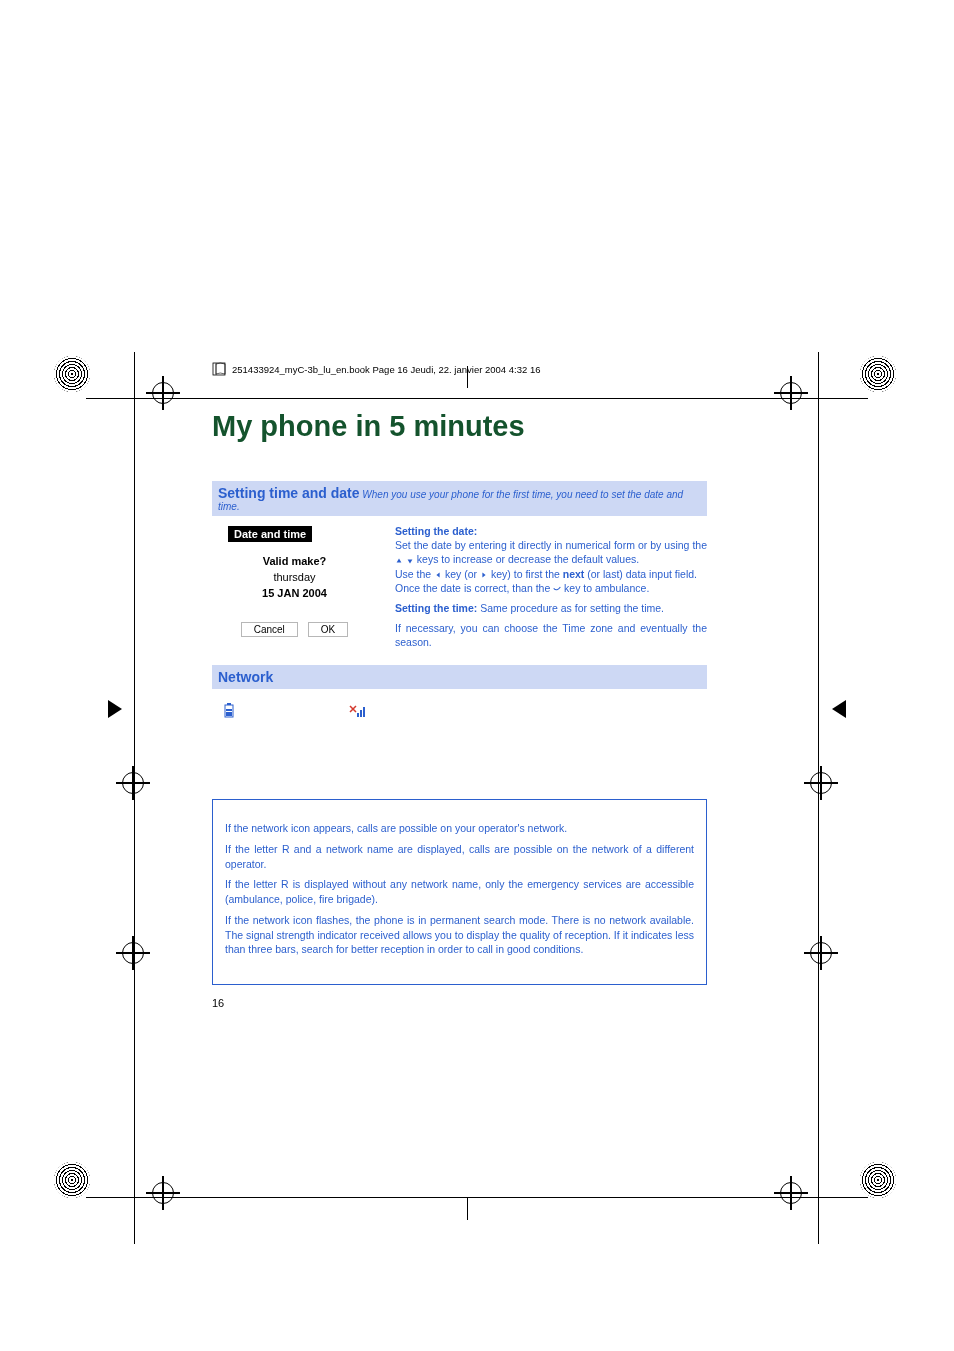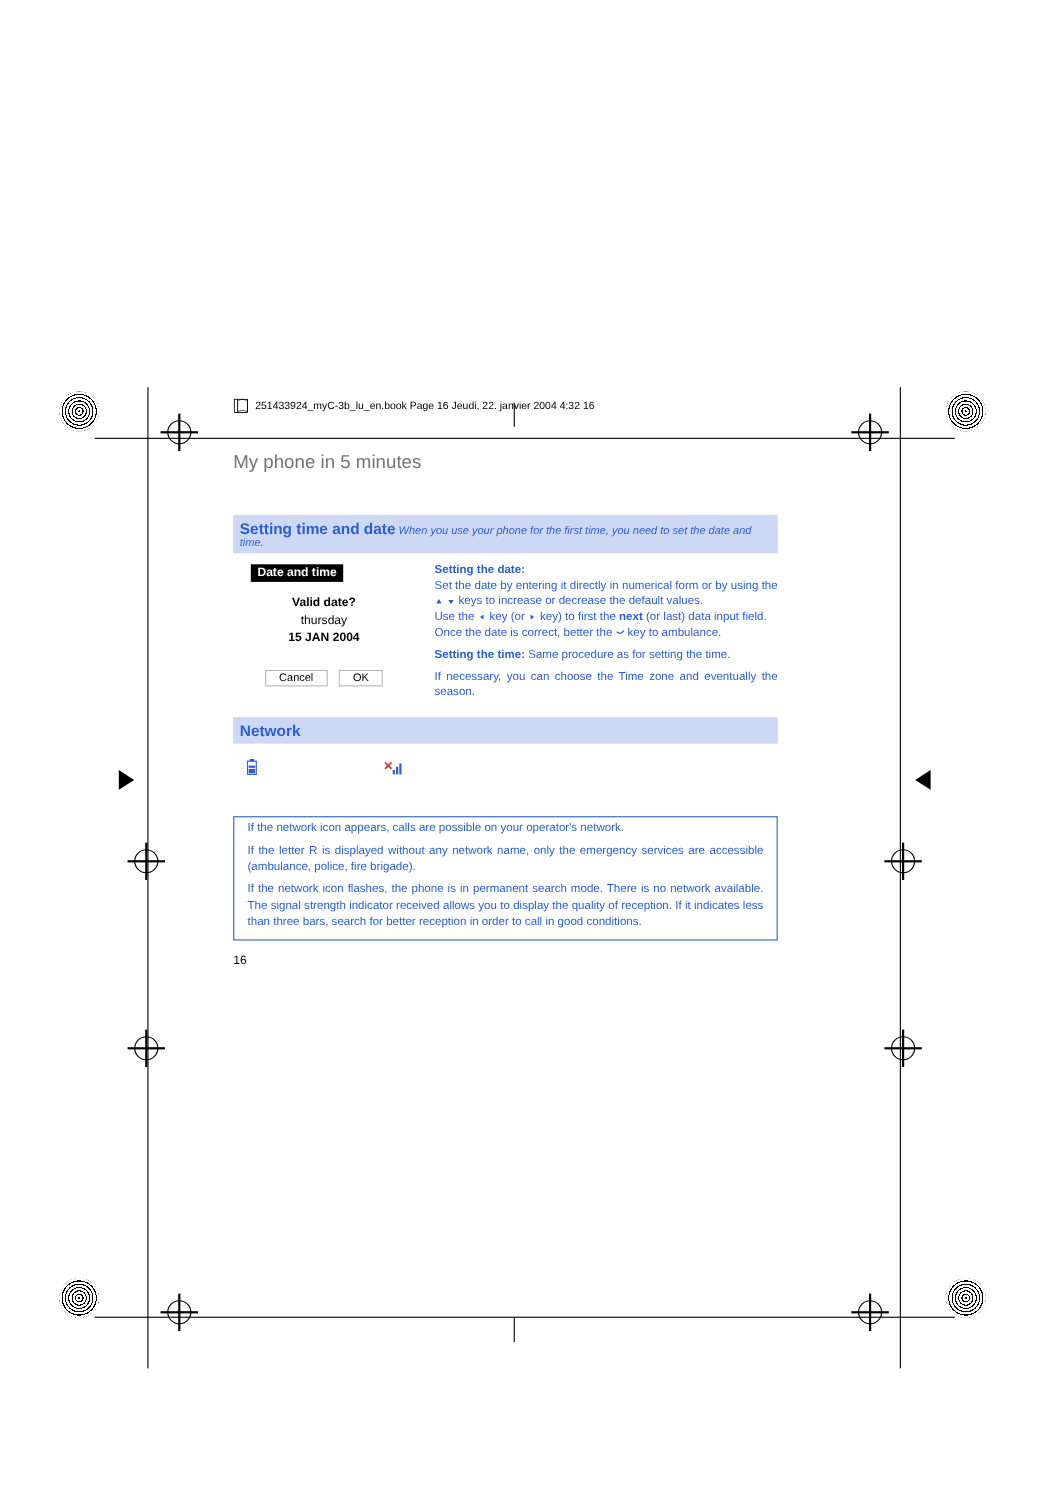--- a/index.html
+++ b/index.html
@@ -63,23 +63,23 @@
   }
   .header-line {
     font-size: 9.5px;
     color: #000;
     margin-bottom: 34px;
     display: flex;
     align-items: center;
   }
   .header-line svg { margin-right: 6px; }
   .title {
-    color: #737373;
-    font-size: 17px;
-    font-weight: normal;
+    color: #14532d;
+    font-size: 29px;
+    font-weight: bold;
     margin-bottom: 38px;
   }
   .section-bar {
     background: #cdd8f4;
     padding: 4px 6px;
     margin-bottom: 8px;
     font-size: 10px;
   }
   .section-bar .lead {
     color: #2b5fce;
@@ -144,26 +144,26 @@
   .key-icon {
     display:inline-block; width:8px; height:8px;
     vertical-align: middle;
   }
   .status-row {
     display:flex; justify-content:space-between;
     padding: 0 10px; margin-top: 6px;
   }
   .info-box {
     border: 1px solid #2b5fce;
-    padding: 2px 12px;
+    padding: 21px 12px;
     font-size: 10.5px;
     color: #2b5fce;
     line-height: 1.4;
     text-align: justify;
-    margin-top: 36px;
+    margin-top: 80px;
   }
   .info-box p { margin-bottom: 6px; }
   .page-num {
     font-size: 11px;
     margin-top: 12px;
     color: #000;
   }
 </style>
 </head>
 <body>
@@ -256,21 +256,21 @@
 
   <div class="section-bar">
     <span class="lead">Setting time and date</span>
     <span class="tail italic">When you use your phone for the first time, you need to set the date and time.</span>
   </div>
 
   <div class="two-col">
     <div class="phone-col">
       <div class="red-bar">Date and time</div>
       <div class="screen-block">
-        <b>Valid date?</b><br>
+        <b>Valid make?</b><br>
         <span>thursday</span><br>
         <b>15 JAN 2004</b>
       </div>
       <div class="btn-row">
         <div class="btn-box">Cancel</div>
         <div class="btn-box">OK</div>
       </div>
     </div>
 
     <div class="text-col">
@@ -288,21 +288,21 @@
         <svg class="key-icon" viewBox="0 0 10 10">
             <path d="M3 5 L7 2 L7 8 Z" fill="#2b5fce"></path>
           </svg>
         <span> key (or </span>
         <svg class="key-icon" viewBox="0 0 10 10">
             <path d="M7 5 L3 2 L3 8 Z" fill="#2b5fce"></path>
           </svg>
         <span> key) to first the </span>
         <b>next</b>
         <span> (or last) data input field.</span><br>
-        <span>Once the date is correct, better the </span>
+        <span>Once the date is correct, than the </span>
         <svg class="key-icon" viewBox="0 0 12 10">
             <path d="M1 4 Q6 9 11 2" fill="none" stroke="#2b5fce" stroke-width="1.6"></path>
           </svg>
         <span> key to ambulance.</span>
       </p>
       <p class="para">
         <span class="bold">Setting the time:</span>
         <span> Same procedure as for setting the time.</span>
       </p>
       <p class="para">If necessary, you can choose the Time zone and eventually the season.</p>
@@ -327,18 +327,19 @@
           <rect x="8" y="10" width="2" height="4" fill="#2b5fce"></rect>
           <rect x="11" y="7" width="2" height="7" fill="#2b5fce"></rect>
           <rect x="14" y="4" width="2" height="10" fill="#2b5fce"></rect>
         </svg>
       </div>
     </div>
   </div>
 
   <div class="info-box">
     <p>If the network icon appears, calls are possible on your operator's network.</p>
+    <p>If the letter R and a network name are displayed, calls are possible on the network of a different operator.</p>
     <p>If the letter R is displayed without any network name, only the emergency services are accessible (ambulance, police, fire brigade).</p>
     <p>If the network icon flashes, the phone is in permanent search mode. There is no network available. The signal strength indicator received allows you to display the quality of reception. If it indicates less than three bars, search for better reception in order to call in good conditions.</p>
   </div>
 
   <div class="page-num">16</div>
 </div>
 
 </body></html>

